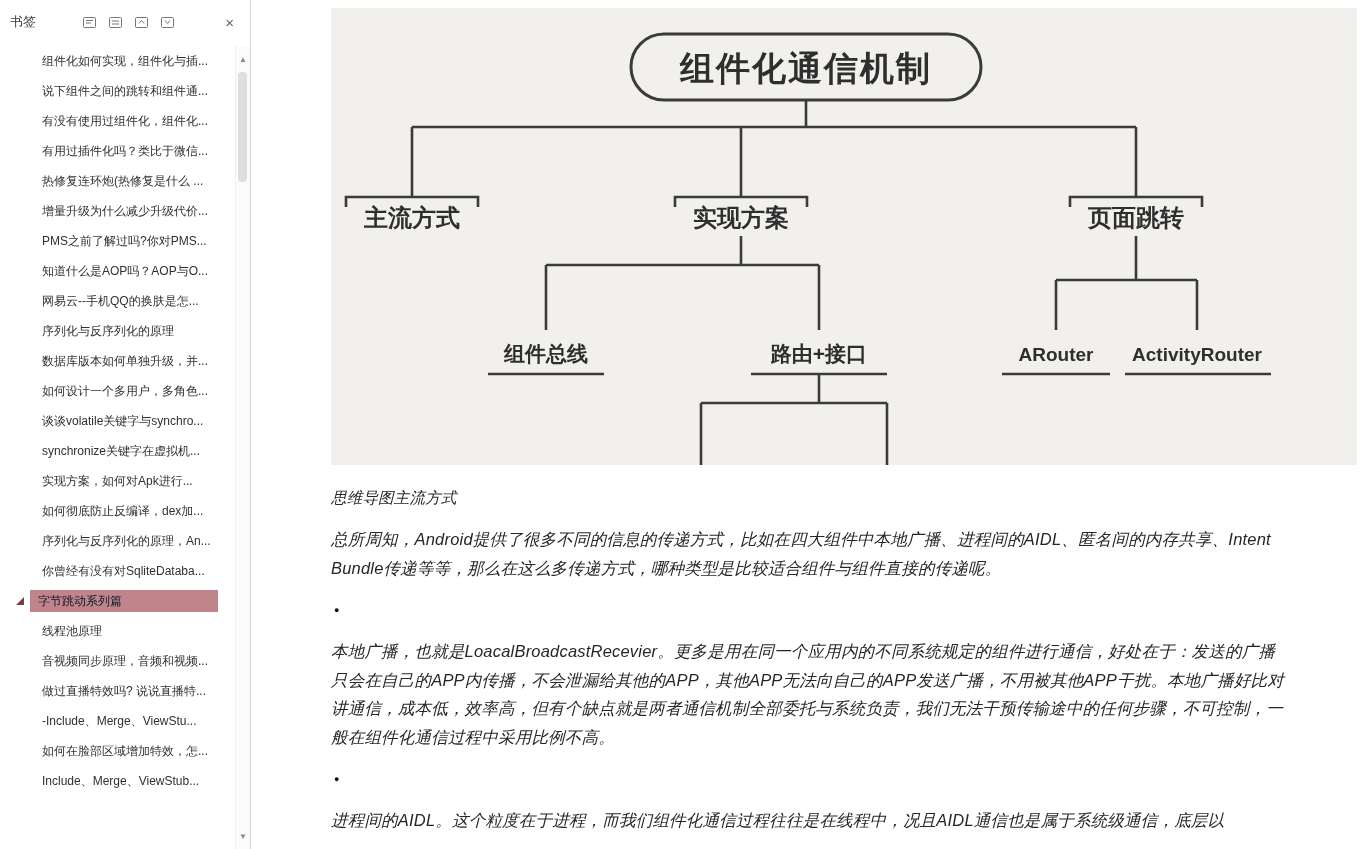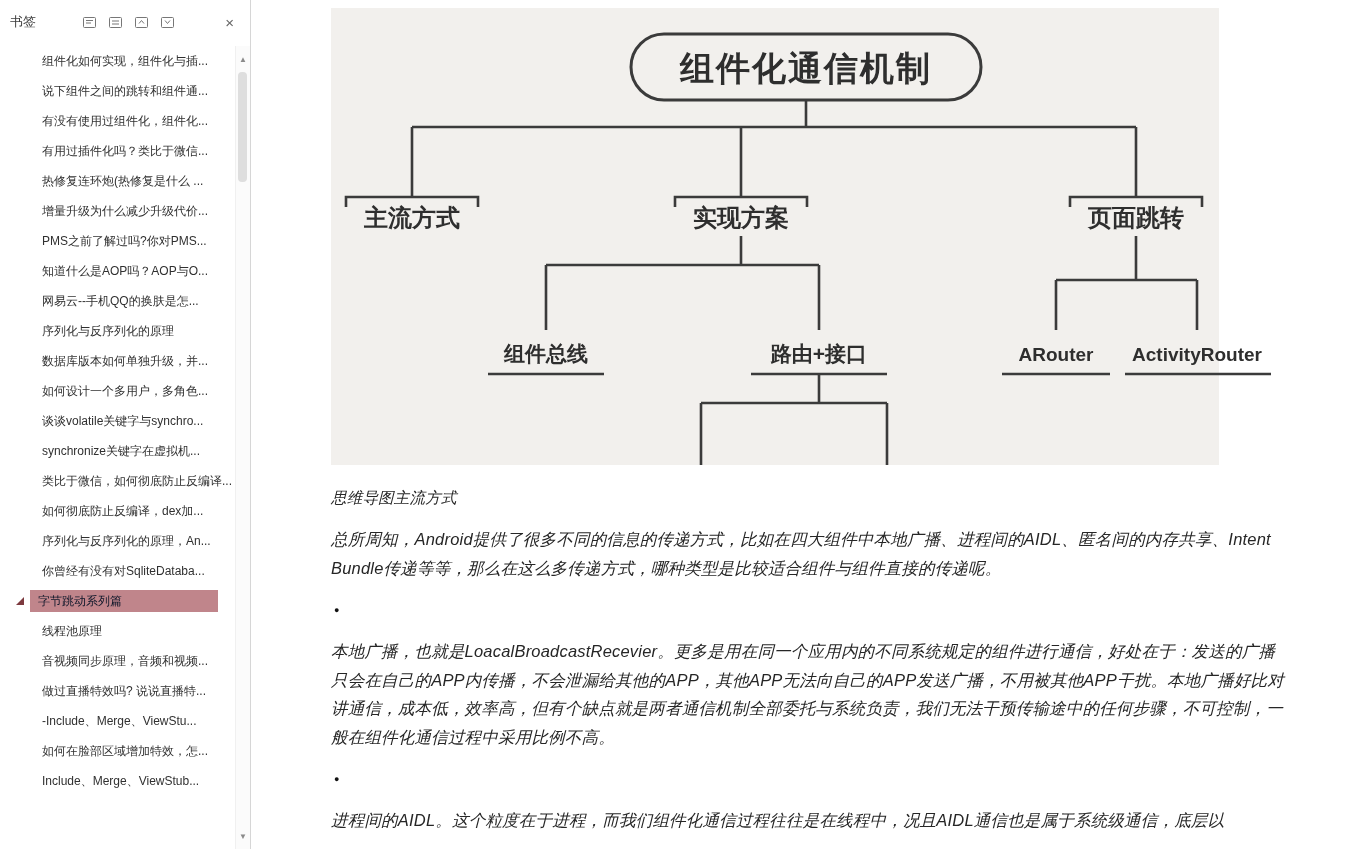--- a/index.html
+++ b/index.html
@@ -34,21 +34,21 @@
               font-size:8px; display:flex; align-items:center; justify-content:center;
               cursor:pointer; }
   .sb-arrow.up { top:6px; }
   .sb-arrow.down { bottom:6px; }
   .sb-thumb { position:absolute; left:2px; right:3px; top:26px; height:110px;
               background:#dedede; border-radius:4px; cursor:pointer; }
 
   
   .main { position:fixed; left:267px; top:0; width:1097px; height:849px;
           background:#ffffff; overflow:hidden; }
-  .diagram { position:absolute; left:64px; top:8px; width:888px; height:457px;
+  .diagram { position:absolute; left:64px; top:8px; width:1026px; height:457px;
              background:#f2f0ed; }
   .diagram svg { display:block; font-family:inherit; }
   .mm-line { stroke:#3b3b3b; stroke-width:2.6; fill:none; }
   .mm-root-shape { stroke:#3b3b3b; stroke-width:3; fill:none; }
   .mm-text { fill:#2e2e2e; text-anchor:middle; }
 
   .page-text { position:absolute; left:64px; top:476px; width:960px;
                font-size:16.5px; line-height:1.75; color:#262626;
                letter-spacing:0.2px;font-style:italic; }
   .caption { margin:8px 0 14px 0; font-size:15.5px; }
@@ -130,21 +130,21 @@
     <div class="bm-row">
         <span>如何设计一个多用户，多角色...</span>
       </div>
     <div class="bm-row">
         <span>谈谈volatile关键字与synchro...</span>
       </div>
     <div class="bm-row">
         <span>synchronize关键字在虚拟机...</span>
       </div>
     <div class="bm-row">
-        <span>类比于微信，如何彻底防止反编译...</span>
+        <span>实现方案，如何对Apk进行...</span>
       </div>
     <div class="bm-row">
         <span>如何彻底防止反编译，dex加...</span>
       </div>
     <div class="bm-row">
         <span>序列化与反序列化的原理，An...</span>
       </div>
     <div class="bm-row">
         <span>你曾经有没有对SqliteDataba...</span>
       </div>

